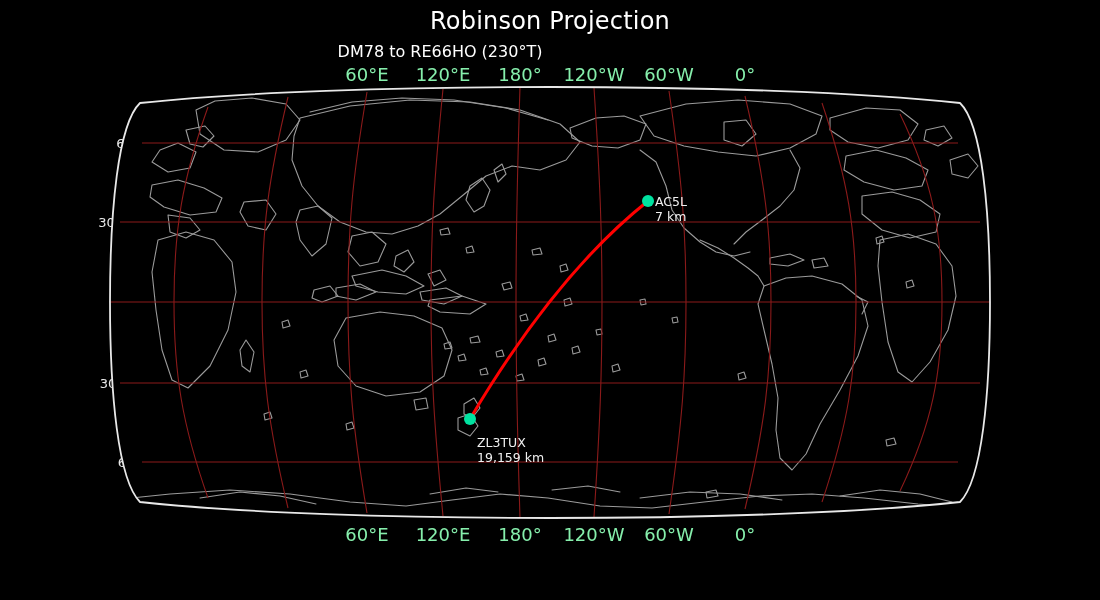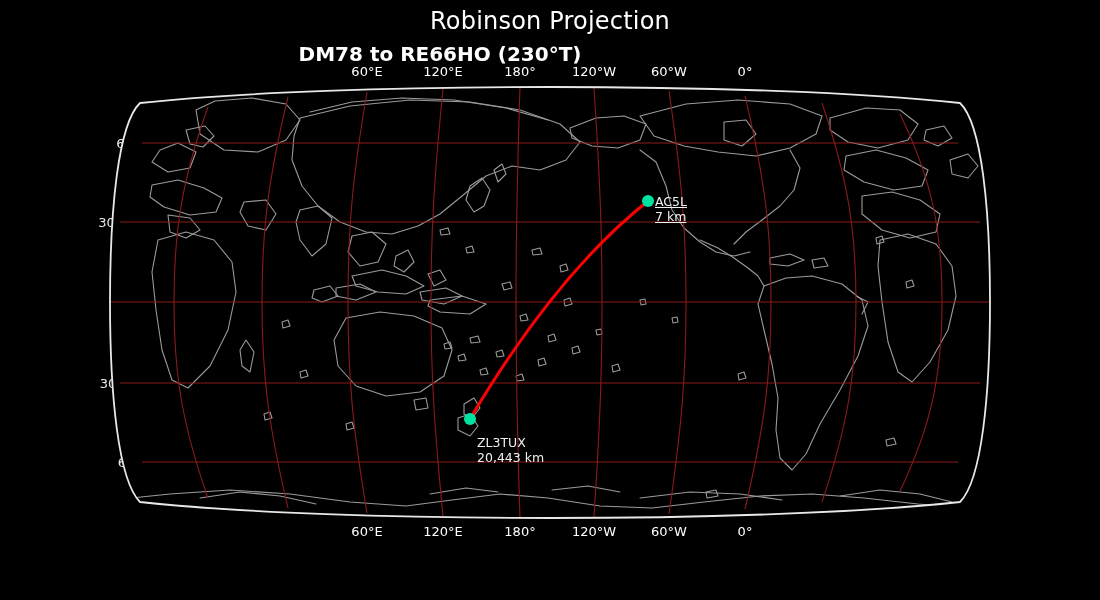--- a/index.html
+++ b/index.html
@@ -31,28 +31,28 @@
     font-weight: 400;
     color: #ffffff;
     letter-spacing: 0.2px;
   }
   .subtitle {
     position: absolute;
     left: 0;
     top: 42px;
     width: 880px;
     text-align: center;
-    font-size: 20px;
-    font-weight: 700;
+    font-size: 16px;
+    font-weight: 400;
     color: #ffffff;
   }
   .axis-label {
     position: absolute;
-    font-size: 13px;
-    color: #ffffff;
+    font-size: 18px;
+    color: #86efac;
     white-space: nowrap;
     text-align: center;
     transform: translateX(-50%);
   }
   .lat-label {
     position: absolute;
     font-size: 13px;
     color: #e8e8e8;
     white-space: nowrap;
     text-align: right;
@@ -267,23 +267,23 @@
              C 118 480, 110 394, 110 302
              C 110 210, 118 124, 140 103
              C 240 92, 400 87, 550 87 Z" fill="none" stroke="#e8e8e8" stroke-width="1.8"></path>
 
     <path d="M 648 201 Q 556 274, 470 419" fill="none" stroke="#ff0000" stroke-width="3" stroke-linecap="round"></path>
 
     <circle cx="648" cy="201" r="6" fill="#00e2a0"></circle>
     <circle cx="470" cy="419" r="6" fill="#00e2a0"></circle>
   </svg>
 
-  <div class="marker-label" style="left:655px;top:194px;text-decoration:underline;">
+  <div class="marker-label" style="left:655px;top:194px;">
     <div>AC5L</div>
     <div>7 km</div>
   </div>
 
   <div class="marker-label" style="left:477px;top:435px;">
     <div>ZL3TUX</div>
-    <div>20,443 km</div>
+    <div>19,159 km</div>
   </div>
 
 </div>
 
 </body></html>

